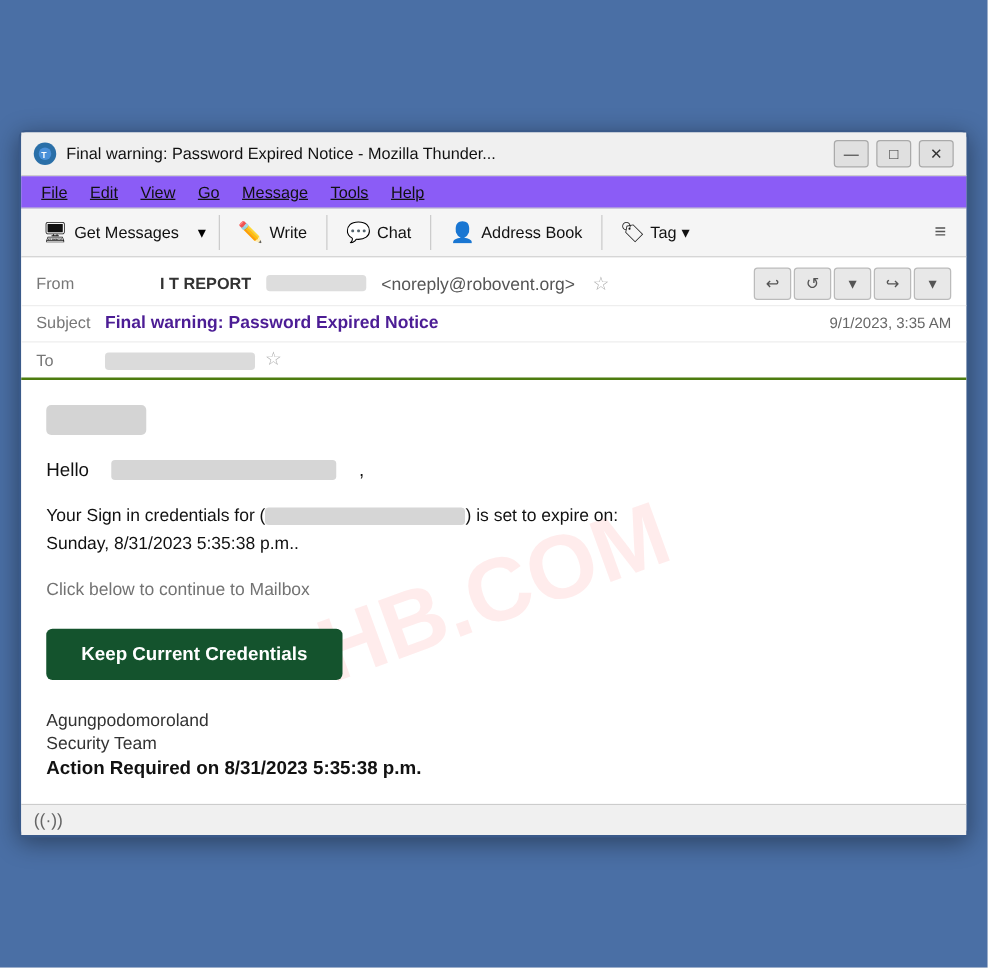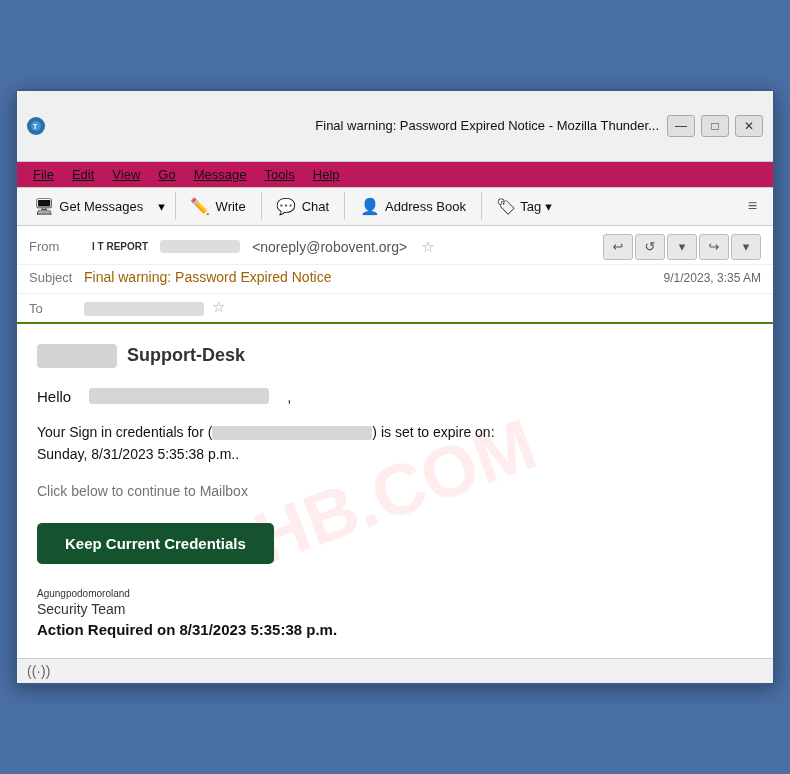--- a/index.html
+++ b/index.html
@@ -21,23 +21,22 @@
       box-shadow: 0 4px 20px rgba(0,0,0,0.4);
       display: flex;
       flex-direction: column;
     }
     
     .title-bar {
       background: #f0f0f0;
       border-bottom: 1px solid #ccc;
       display: flex;
       align-items: center;
-      padding: 24px 10px;
+      padding: 6px 10px;
       gap: 8px;
-      text-align: right;
     }
     .title-bar-icon {
       width: 18px;
       height: 18px;
       background: #2a6fa8;
       border-radius: 50%;
       flex-shrink: 0;
       display: flex; align-items: center; justify-content: center;
     }
     .title-bar-icon svg { width: 12px; height: 12px; }
@@ -59,21 +58,21 @@
       cursor: pointer;
       display: flex;
       align-items: center;
       justify-content: center;
       font-size: 12px;
       color: #333;
     }
 
     
     .menu-bar {
-      background: #be185d;
+      background: #8b5cf6;
       border-bottom: 1px solid #ccc;
       display: flex;
       align-items: center;
       padding: 2px 8px;
       gap: 2px;
     }
     .menu-item {
       padding: 3px 8px;
       font-size: 13px;
       cursor: pointer;
@@ -148,23 +147,24 @@
       padding: 8px 12px 4px 12px;
       border-bottom: 1px solid #eee;
       gap: 8px;
     }
     .email-label {
       color: #777;
       font-size: 13px;
       min-width: 55px;
     }
     .email-sender-name {
-      font-size: 10px;
+      font-size: 13px;
       font-weight: 600;
       color: #333;
+      margin-left: 36px;
     }
     .email-sender-addr {
       font-size: 14px;
       color: #555;
     }
     .star-icon {
       margin-left: 6px;
       font-size: 15px;
       color: #aaa;
       cursor: pointer;
@@ -194,22 +194,22 @@
       padding: 4px 12px 8px 12px;
       border-bottom: 1px solid #eee;
     }
     .subject-label {
       color: #777;
       font-size: 13px;
       min-width: 55px;
     }
     .subject-text {
       font-size: 14px;
-      font-weight: normal;
-      color: #a16207;
+      font-weight: bold;
+      color: #4c1d95;
       flex: 1;
     }
     .subject-date {
       font-size: 12px;
       color: #666;
     }
 
     .email-to-row {
       display: flex;
       align-items: flex-end;
@@ -324,21 +324,21 @@
       padding: 12px 28px;
       border-radius: 5px;
       cursor: pointer;
       border: none;
       text-decoration: none;
     }
     .footer-section {
       margin-top: 24px;
     }
     .footer-org {
-      font-size: 10px;
+      font-size: 14px;
       color: #333;
       margin-bottom: 2px;
     }
     .footer-team {
       font-size: 14px;
       color: #333;
       margin-bottom: 4px;
     }
     .footer-action {
       font-size: 15px;
@@ -453,21 +453,20 @@
       <span class="to-star">☆</span>
     </div>
   </div>
 
   <div class="email-body">
     <div class="watermark">HB.COM</div>
     <div class="email-content">
 
       <div class="company-header">
         <div class="company-logo-blur"></div>
-        <span class="company-name">Support-Desk</span>
       </div>
 
       <div class="hello-line">
         <span>Hello</span>
         <span class="name-blur"></span>
         <span>,</span>
       </div>
 
       <div class="body-text">
         <span>Your Sign in credentials for (</span><span class="inline-blur"></span><span>) is set to expire on:</span><br>

